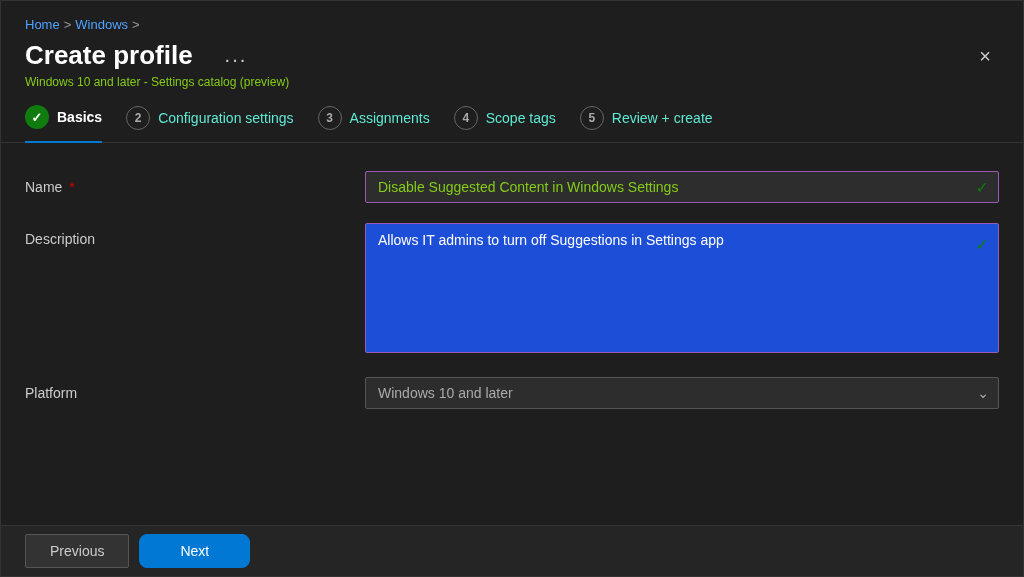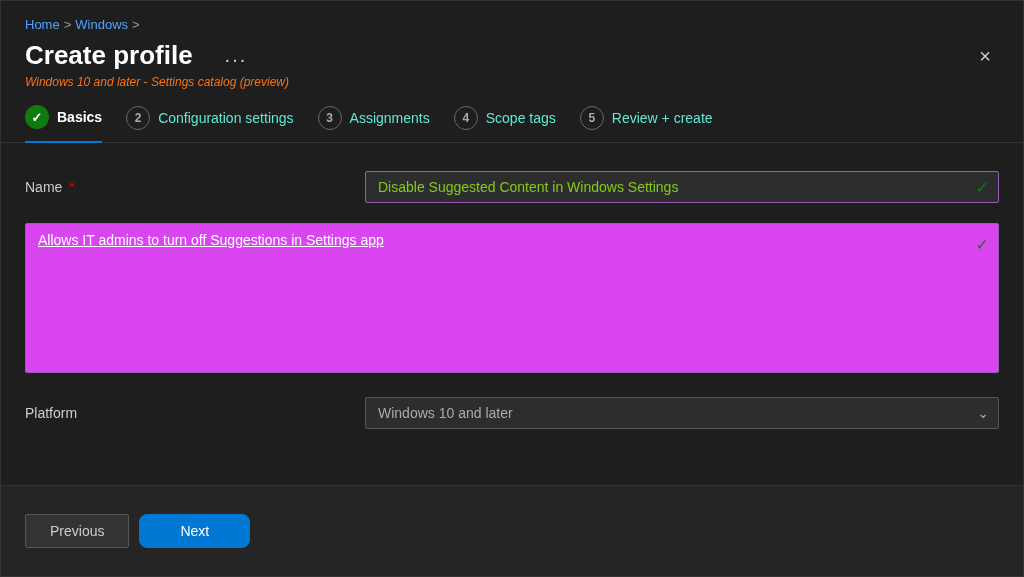--- a/index.html
+++ b/index.html
@@ -80,24 +80,23 @@
       border: none;
       color: #cccccc;
       font-size: 20px;
       cursor: pointer;
       padding: 4px 8px;
       line-height: 1;
     }
 
     .subtitle {
       font-size: 12px;
-      color: #f97316;
+      color: #84cc16;
       margin-top: 4px;
       margin-bottom: 0;
-      font-style: italic;
     }
 
     
     .wizard-steps {
       display: flex;
       align-items: center;
       padding: 16px 24px 0 24px;
       border-bottom: 1px solid #333;
       gap: 0;
     }
@@ -196,31 +195,30 @@
       border: 1px solid #9b59b6;
       color: #84cc16;
       font-size: 14px;
       padding: 7px 36px 7px 12px;
       outline: none;
       border-radius: 2px;
     }
 
     .form-textarea {
       width: 100%;
-      background: #d946ef;
+      background: #1d4ed8;
       border: 1px solid #9b59b6;
       color: #ffffff;
       font-size: 14px;
       padding: 8px 36px 8px 12px;
       outline: none;
       border-radius: 2px;
       resize: none;
-      height: 150px;
+      height: 130px;
       font-family: inherit;
-      text-decoration: underline;
     }
 
     .check-icon {
       position: absolute;
       right: 10px;
       top: 50%;
       transform: translateY(-50%);
       color: #107c10;
       font-size: 16px;
     }
@@ -257,21 +255,21 @@
       right: 10px;
       top: 50%;
       transform: translateY(-50%);
       color: #aaaaaa;
       font-size: 14px;
       pointer-events: none;
     }
 
     
     .footer {
-      padding: 28px 24px;
+      padding: 8px 24px;
       display: flex;
       align-items: center;
       gap: 10px;
       background: #252525;
       border-top: 1px solid #333;
     }
 
     .btn-previous {
       background: #333333;
       border: 1px solid #555555;
@@ -363,20 +361,21 @@
         <span>Name</span>
         <span class="required">*</span>
       </div>
       <div class="form-input-wrap">
         <input class="form-input" type="text" value="Disable Suggested Content in Windows Settings" style="">
         <span class="check-icon">✓</span>
       </div>
     </div>
 
     <div class="form-row">
+      <div class="form-label">Description</div>
       <div class="form-input-wrap" style="position:relative;">
         <textarea class="form-textarea" style="">Allows IT admins to turn off Suggestions in Settings app</textarea>
         <span class="check-icon-textarea">✓</span>
       </div>
     </div>
 
     <div class="form-row">
       <div class="form-label">Platform</div>
       <div class="form-select-wrap">
         <select class="form-select">

